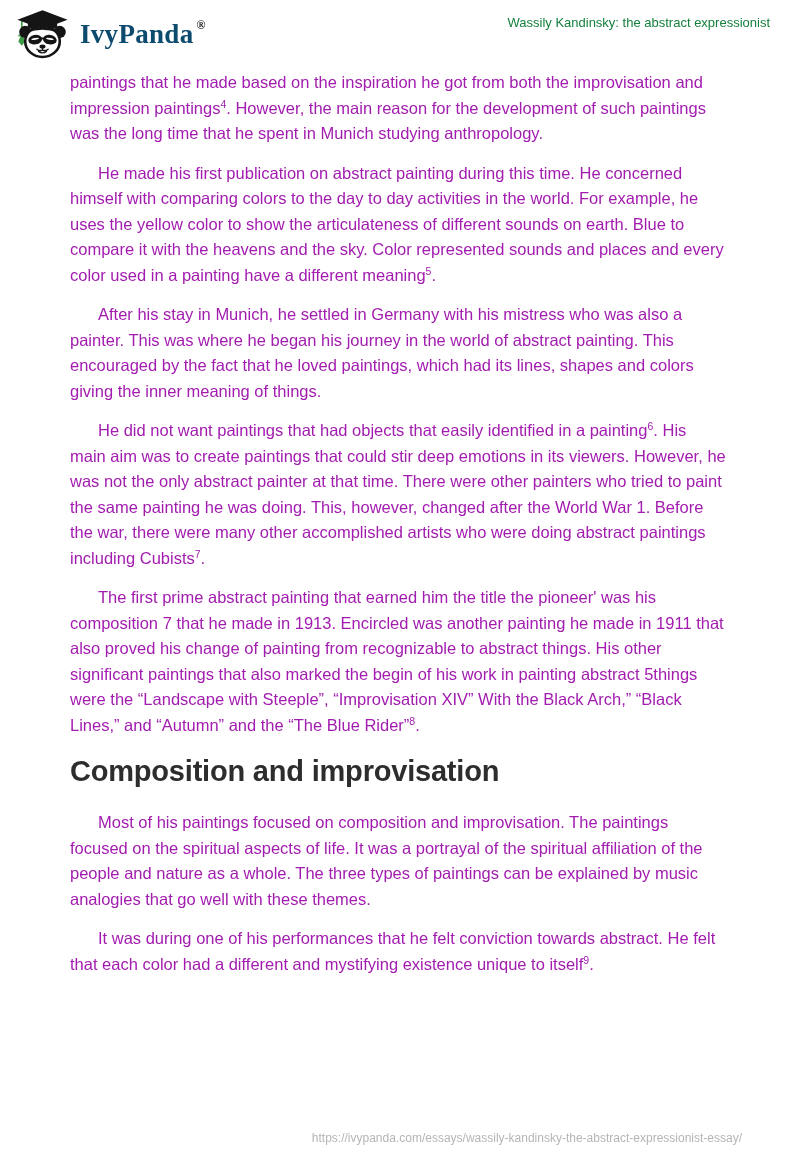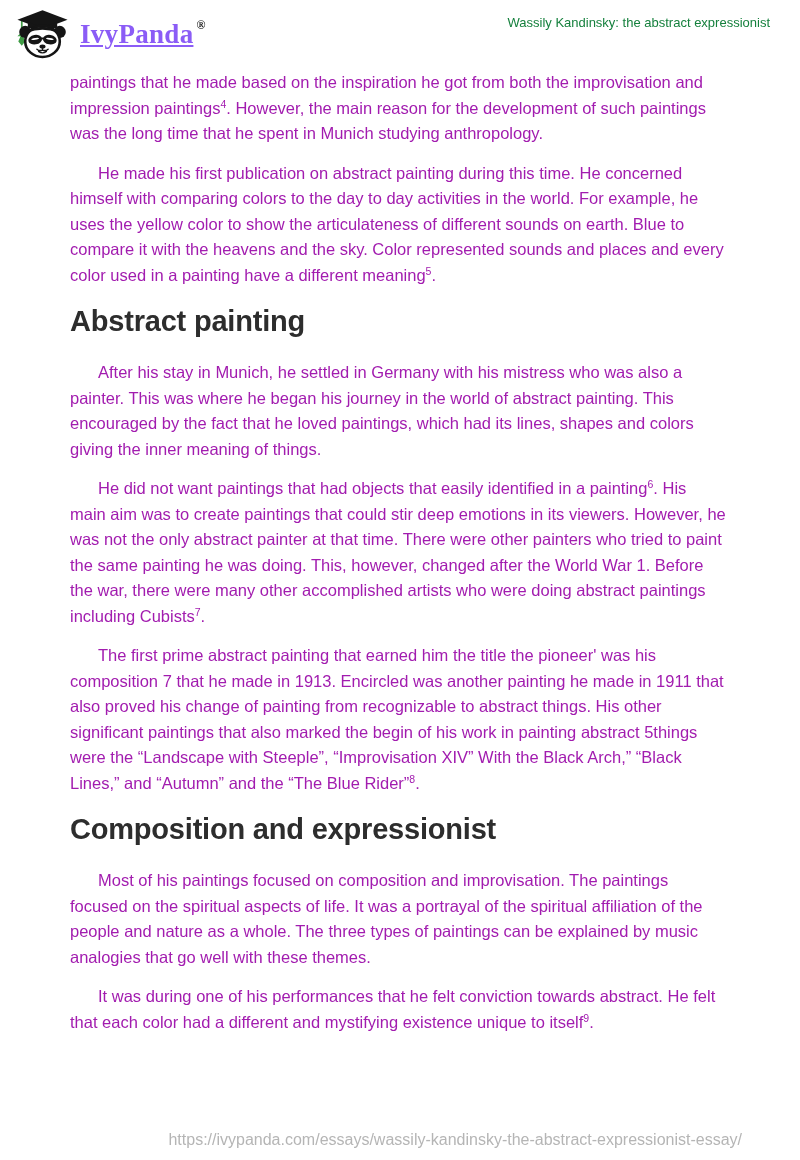--- a/index.html
+++ b/index.html
@@ -18,24 +18,23 @@
     left: 14px;
     display: flex;
     align-items: center;
     gap: 9px;
   }
   .logo-svg { display: block; }
   .brand-text {
     font-family: "Liberation Serif", serif;
     font-weight: bold;
     font-size: 27px;
-    color: #8b5cf6;
+    color: #0c4a6e;
     letter-spacing: 0.3px;
     white-space: nowrap;
-    text-decoration: underline;
   }
   .brand-reg {
     font-family: "Liberation Serif", serif;
     font-weight: bold;
     font-size: 12px;
     color: #1b1b1b;
     position: relative;
     top: -9px;
     margin-left: 1px;
   }
@@ -75,21 +74,21 @@
     line-height: 0;
     position: relative;
     top: -6px;
     vertical-align: baseline;
   }
   
   .footer-url {
     position: absolute;
     top: 1131px;
     right: 58px;
-    font-size: 16px;
+    font-size: 12px;
     color: #b5b5b5;
     white-space: nowrap;
   }
 </style>
 </head>
 <body>
 
 <div class="page">
 
   <div class="header-brand">
@@ -121,24 +120,23 @@
     </span>
     <span class="brand-text">IvyPanda</span>
     <span class="brand-reg" style="margin-left:-6px;">®</span>
   </div>
 
   <div class="doc-title">Wassily Kandinsky: the abstract expressionist</div>
 
   <div class="content">
       <p>paintings that he made based on the inspiration he got from both the improvisation and impression paintings<sup>4</sup>. However, the main reason for the development of such paintings was the long time that he spent in Munich studying anthropology.</p>
       <p class="indent">He made his first publication on abstract painting during this time. He concerned himself with comparing colors to the day to day activities in the world. For example, he uses the yellow color to show the articulateness of different sounds on earth. Blue to compare it with the heavens and the sky. Color represented sounds and places and every color used in a painting have a different meaning<sup>5</sup>.</p>
-      <h2>Abstract painting</h2>
       <p class="indent">After his stay in Munich, he settled in Germany with his mistress who was also a painter. This was where he began his journey in the world of abstract painting. This encouraged by the fact that he loved paintings, which had its lines, shapes and colors giving the inner meaning of things.</p>
       <p class="indent">He did not want paintings that had objects that easily identified in a painting<sup>6</sup>. His main aim was to create paintings that could stir deep emotions in its viewers. However, he was not the only abstract painter at that time. There were other painters who tried to paint the same painting he was doing. This, however, changed after the World War 1. Before the war, there were many other accomplished artists who were doing abstract paintings including Cubists<sup>7</sup>.</p>
       <p class="indent">The first prime abstract painting that earned him the title the pioneer' was his composition 7 that he made in 1913. Encircled was another painting he made in 1911 that also proved his change of painting from recognizable to abstract things. His other significant paintings that also marked the begin of his work in painting abstract 5things were the “Landscape with Steeple”, “Improvisation XIV” With the Black Arch,” “Black Lines,” and “Autumn” and the “The Blue Rider”<sup>8</sup>.</p>
-      <h2>Composition and expressionist</h2>
+      <h2>Composition and improvisation</h2>
       <p class="indent">Most of his paintings focused on composition and improvisation. The paintings focused on the spiritual aspects of life. It was a portrayal of the spiritual affiliation of the people and nature as a whole. The three types of paintings can be explained by music analogies that go well with these themes.</p>
       <p class="indent">It was during one of his performances that he felt conviction towards abstract. He felt that each color had a different and mystifying existence unique to itself<sup>9</sup>.</p>
     </div>
 
   <div class="footer-url">https://ivypanda.com/essays/wassily-kandinsky-the-abstract-expressionist-essay/</div>
 
 </div>
 
 </body></html>

